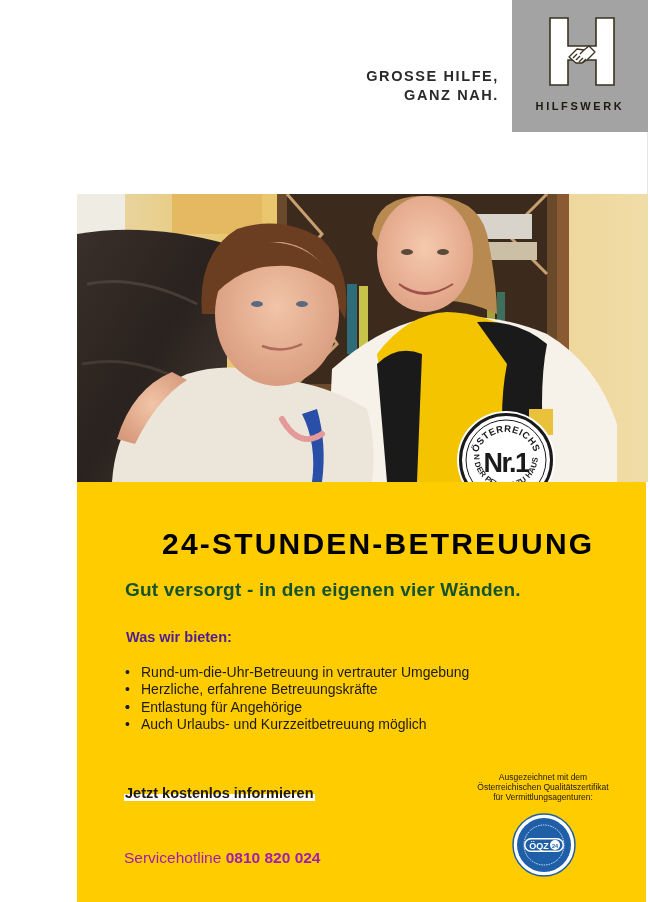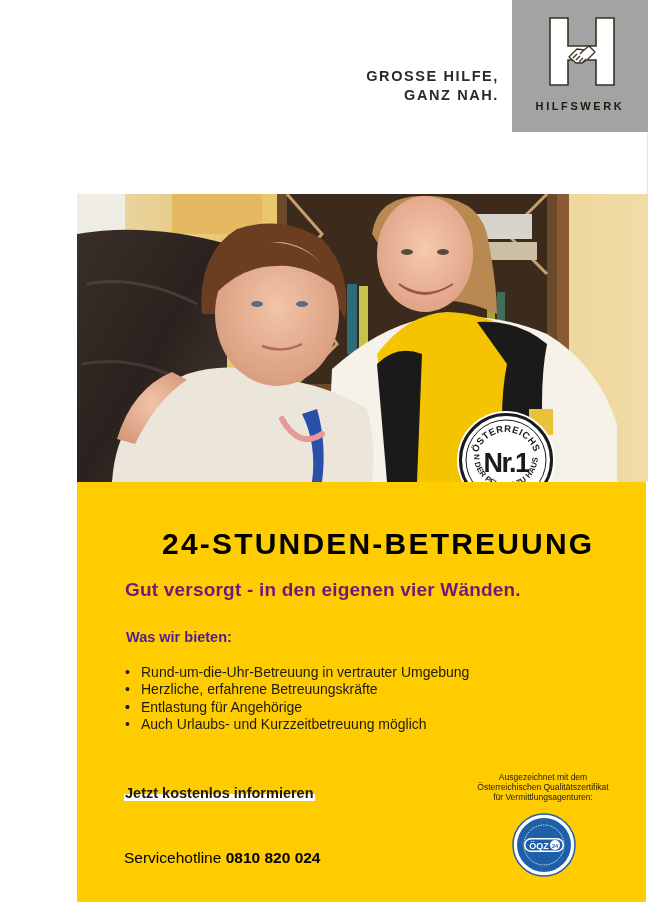--- a/index.html
+++ b/index.html
@@ -41,21 +41,21 @@
       background: #ffcc00;
     }
     .headline {
       position: absolute; left: 49px; top: 45px;
       font-weight: 700; font-size: 30px; letter-spacing: 2.2px; color: #000000;
       white-space: nowrap;
       margin-left: 36px;
     }
     .subline {
       position: absolute; left: 48px; top: 97px;
-      font-weight: 700; font-size: 19px; color: #701a75; white-space: nowrap; letter-spacing: 0.2px;
+      font-weight: 700; font-size: 19px; color: #14532d; white-space: nowrap; letter-spacing: 0.2px;
     }
     .offer-title {
       position: absolute; left: 49px; top: 147px;
       font-weight: 700; font-size: 14.5px; color: #4c1d95;
     }
     .offer-list {
       position: absolute; left: 48px; top: 182px; list-style: none;
       font-size: 14px; line-height: 17.3px; color: #1e1a10;
     }
     .offer-list li { position: relative; padding-left: 16px; white-space: nowrap; }
@@ -65,21 +65,21 @@
       position: absolute; left: 47px; top: 303px; font-weight: 700; font-size: 14.5px;
       color: #1e1a10; white-space: nowrap; padding: 0 1px;
       background: linear-gradient(to bottom, transparent 0, transparent 58%, #ffffff 58%, #ffffff 100%);
     }
     .url {
       position: absolute; left: 47px; top: 345px; font-weight: 700; font-size: 15.5px;
       color: #1e1a10; padding-right: 14px; border-bottom: 1.5px solid #1e1a10; line-height: 18px;
       white-space: nowrap;
     }
     .hotline {
-      position: absolute; left: 47px; top: 367px; font-size: 15.5px; color: #000000; white-space: nowrap;
+      position: absolute; left: 47px; top: 367px; font-size: 15.5px; color: #a21caf; white-space: nowrap;
     }
     .hotline b { font-weight: 700; }
 
     .cert-text {
       position: absolute; left: 380px; top: 290px; width: 172px; text-align: center;
       font-size: 8.5px; line-height: 10.2px; color: #1e1a10;
     }
     .cert-seal { position: absolute; left: 435px; top: 331px; width: 64px; height: 64px; }
   </style>
 </head>

